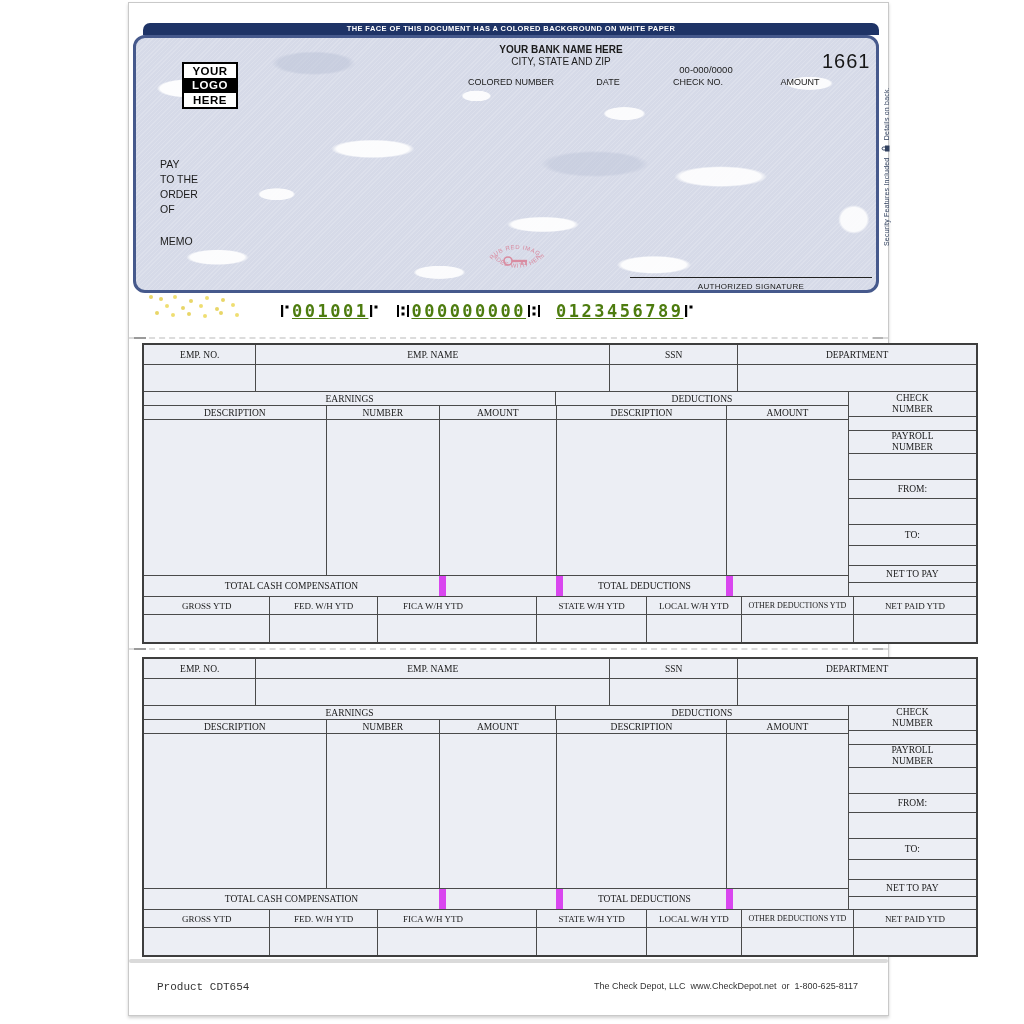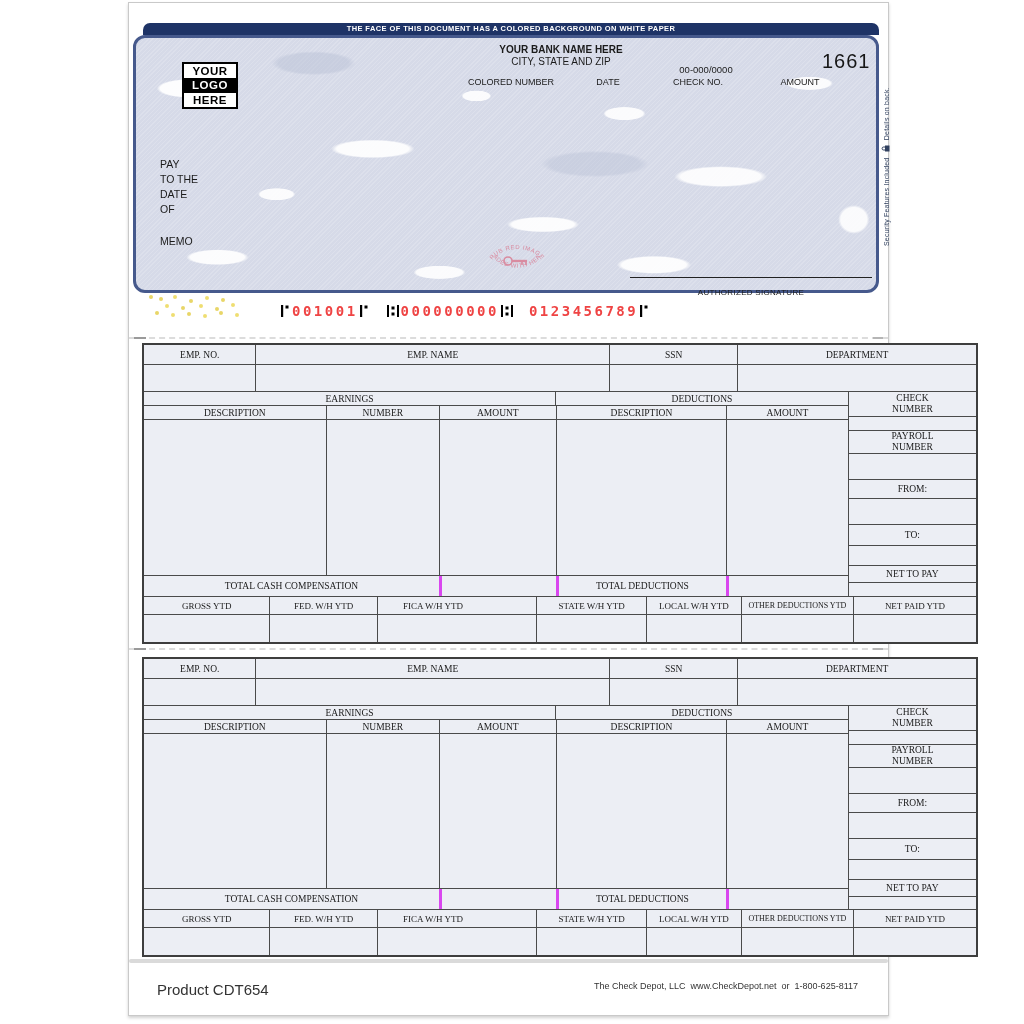--- a/index.html
+++ b/index.html
@@ -43,29 +43,29 @@
   .bank { position:absolute; left:340px; top:6px; width:170px; text-align:center; }
   .bank .nm { font-size:10px; font-weight:bold; line-height:12px; }
   .bank .ad { font-size:10px; line-height:12px; }
   .fraction { position:absolute; left:520px; top:26px; width:100px; text-align:center; font-size:9.5px; }
   .checknum { position:absolute; left:686px; top:12px; font-size:20px; letter-spacing:1px; color:#161616; }
   .flabel { position:absolute; top:39px; transform:translateX(-50%); font-size:9px; white-space:nowrap; }
   .payto { position:absolute; left:24px; top:119px; font-size:10.5px; line-height:15px; white-space:pre-line; }
   .memo { position:absolute; left:24px; top:197px; font-size:10.5px; }
   .heat { position:absolute; left:381px; top:200px; transform:translateX(-50%); }
   .sig { position:absolute; left:494px; top:239px; width:242px; border-top:1px solid #222;
-         text-align:center; font-size:8px; letter-spacing:.3px; padding-top:10px; }
+         text-align:center; font-size:8px; letter-spacing:.3px; padding-top:4px; }
   .vtext { position:absolute; left:752px; top:243px; transform:rotate(-90deg); transform-origin:0 0;
            white-space:nowrap; font-size:7px; color:#31415f; letter-spacing:.2px; }
   .vtext svg { vertical-align:-1px; margin:0 3px; }
 
   
   .micr { position:absolute; left:150px; top:300px; display:flex; align-items:center; height:16px;
-          font-family:"DejaVu Sans Mono", monospace; font-size:14px; font-weight:700;
-          letter-spacing:2.5px; color:#ef4444; }
+          font-family:"DejaVu Sans Mono", monospace; font-size:17px; font-weight:700;
+          letter-spacing:2.5px; color:#4d7c0f;text-decoration:underline; }
   .micr .grp { margin-right:14px; display:flex; align-items:center; }
   .micr svg { margin:0 2px; }
   .dots { position:absolute; left:20px; top:292px; width:4px; height:4px; border-radius:50%;
           background:#e4cf4e; opacity:.85;
           box-shadow: 10px 2px 0 #e4cf4e, 24px 0 0 #ecd95a, 40px 4px 0 #e4cf4e, 56px 1px 0 #ecd95a,
                       72px 3px 0 #e4cf4e, 16px 9px 0 #ecd95a, 32px 11px 0 #e4cf4e, 50px 9px 0 #ecd95a,
                       66px 12px 0 #e4cf4e, 82px 8px 0 #ecd95a, 6px 16px 0 #e4cf4e, 22px 18px 0 #ecd95a,
                       38px 17px 0 #e4cf4e, 54px 19px 0 #ecd95a, 70px 16px 0 #e4cf4e, 86px 18px 0 #ecd95a; }
 
   
@@ -88,35 +88,35 @@
   .s-main { flex:1; display:flex; border-bottom:1px solid #4a4a4a; }
   .s-left { width:84.6%; display:flex; flex-direction:column; }
   .s-sechdr { height:14px; border-bottom:1px solid #4a4a4a; display:flex; }
   .s-sechdr .earn { width:58.4%; } .s-sechdr .ded { width:41.6%; border-left:1px solid #4a4a4a; }
   .s-colhdr { height:14px; border-bottom:1px solid #4a4a4a; display:flex; }
   .s-body { flex:1; display:flex; }
   .b1{width:25.8%;} .b2{width:16.1%;} .b3{width:16.6%;} .b4{width:24.2%;} .b5{width:17.3%;}
   .s-colhdr .c + .c, .s-body .c + .c { border-left:1px solid #4a4a4a; }
   .s-total { height:21px; border-top:1px solid #4a4a4a; display:flex; }
   .t1{width:41.9%;} .t2{width:16.6%;} .t3{width:24.2%;} .t4{width:17.3%;}
-  .s-total .c + .c { border-left:3px solid #d946ef; }
+  .s-total .c + .c { border-left:7px solid #d946ef; }
   .s-right { width:15.4%; border-left:1px solid #4a4a4a; display:flex; flex-direction:column; }
   .s-right .c { border-bottom:1px solid #4a4a4a; line-height:1.12; white-space:pre-line; }
   .s-right .c:last-child { border-bottom:none; flex:1; }
   .rh1{height:25px;} .rh2{height:14px;} .rh3{height:23px;} .rh4{height:26px;} .rh5{height:19px;}
   .rh6{height:26px;} .rh7{height:21px;} .rh8{height:20px;} .rh9{height:17px;}
   .s-ytdl { height:18px; border-bottom:1px solid #4a4a4a; display:flex; font-size:9px; }
   .s-ytde { height:27px; display:flex; }
   .y1{width:16.0%;} .y2{width:13.7%;} .y3{width:14.2%;} .y4{width:14.0%;margin-left:48px;}
   .y5{width:12.1%;} .y6{width:14.3%;} .y7{width:15.7%;}
   .s-ytdl .c + .c, .s-ytde .c + .c { border-left:1px solid #4a4a4a; }
   .s-ytdl .y6 { font-size:8px; }
 
   
-  .foot-l { position:absolute; left:28px; top:978px; font-size:15px; color:#333; }
+  .foot-l { position:absolute; left:28px; top:978px; font-size:11px; color:#333;font-family:Liberation Mono, monospace; }
   .foot-r { position:absolute; right:30px; top:978px; font-size:9px; color:#333; white-space:pre; }
 </style>
 </head>
 <body>
 
 <div class="page">
   <div class="paper">
 
     <div class="banner">THE FACE OF THIS DOCUMENT HAS A COLORED BACKGROUND ON WHITE PAPER</div>
 
@@ -131,21 +131,21 @@
         <div class="ad">CITY, STATE AND ZIP</div>
       </div>
       <div class="fraction">00-000/0000</div>
       <div class="checknum">1661</div>
       <div class="flabel" style="left:375px;">COLORED NUMBER</div>
       <div class="flabel" style="left:472px;">DATE</div>
       <div class="flabel" style="left:562px;">CHECK NO.</div>
       <div class="flabel" style="left:664px;">AMOUNT</div>
       <div class="payto">PAY
 TO THE
-DATE
+ORDER
 OF</div>
       <div class="memo">MEMO</div>
 
       <div class="heat">
         <svg width="64" height="46" viewBox="0 0 64 46" xmlns="http://www.w3.org/2000/svg">
           <defs>
             <path id="arcTop" d="M 5 30 A 27 19 0 0 1 59 30" fill="none"></path>
             <path id="arcBot" d="M 9 19 A 24 15 0 0 0 55 19" fill="none"></path>
           </defs>
           <text font-size="6" font-family="Liberation Sans, sans-serif" fill="#d98ba0" letter-spacing="0.6">

